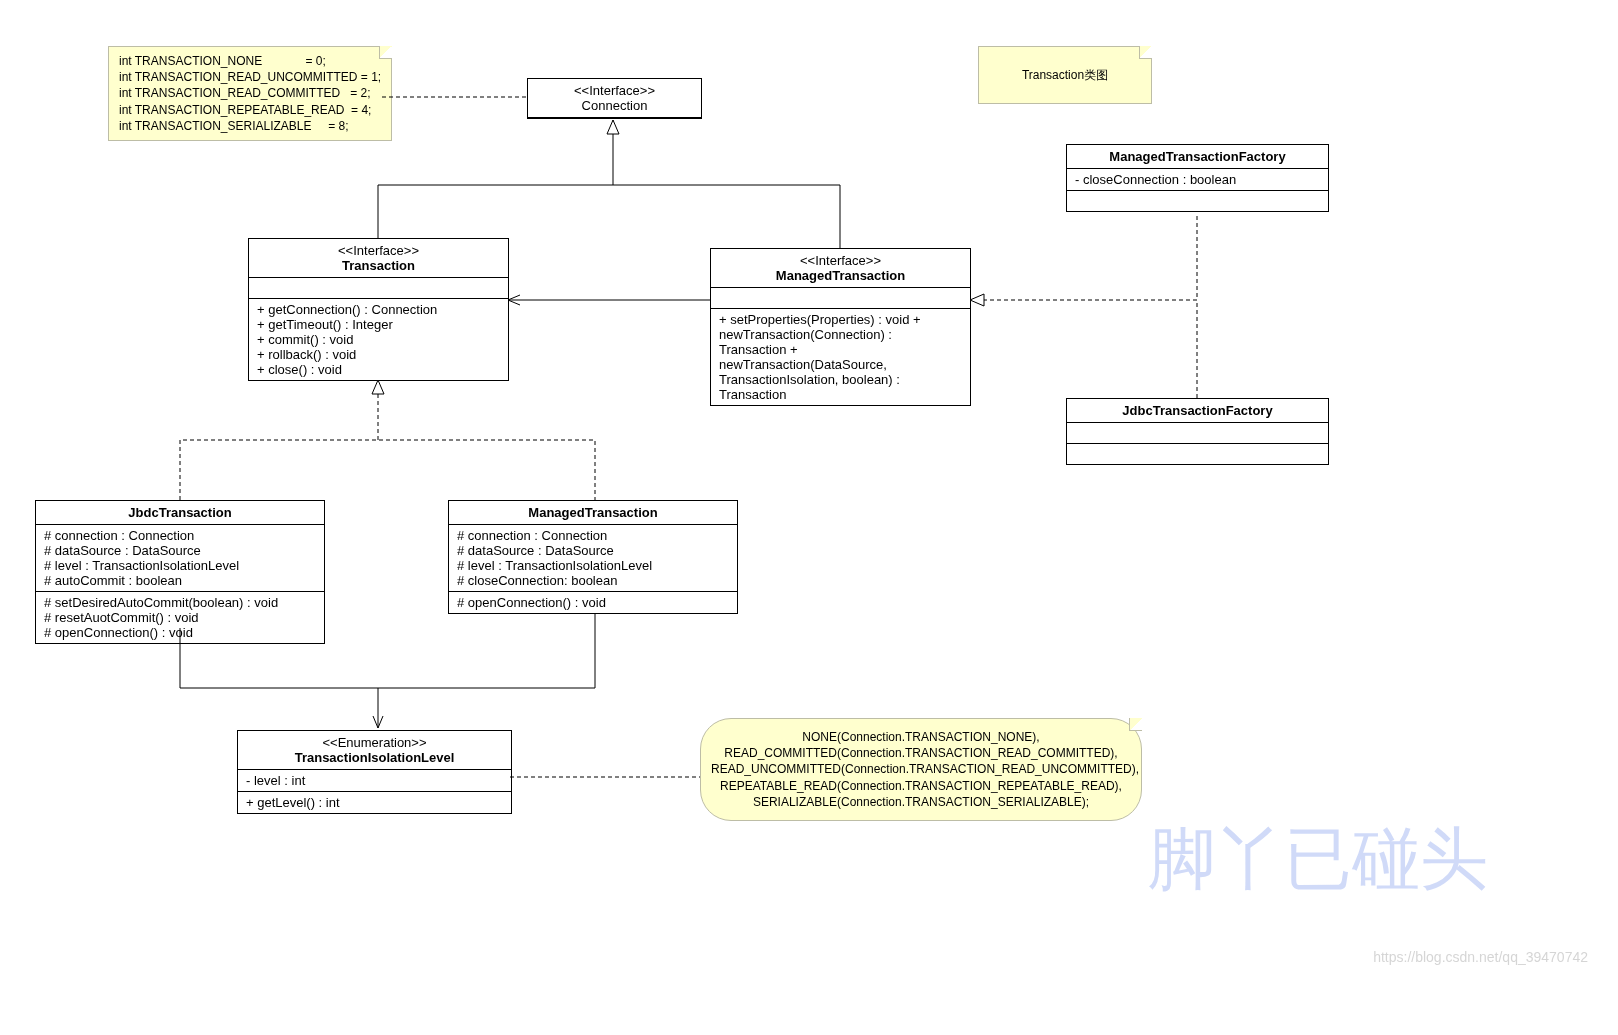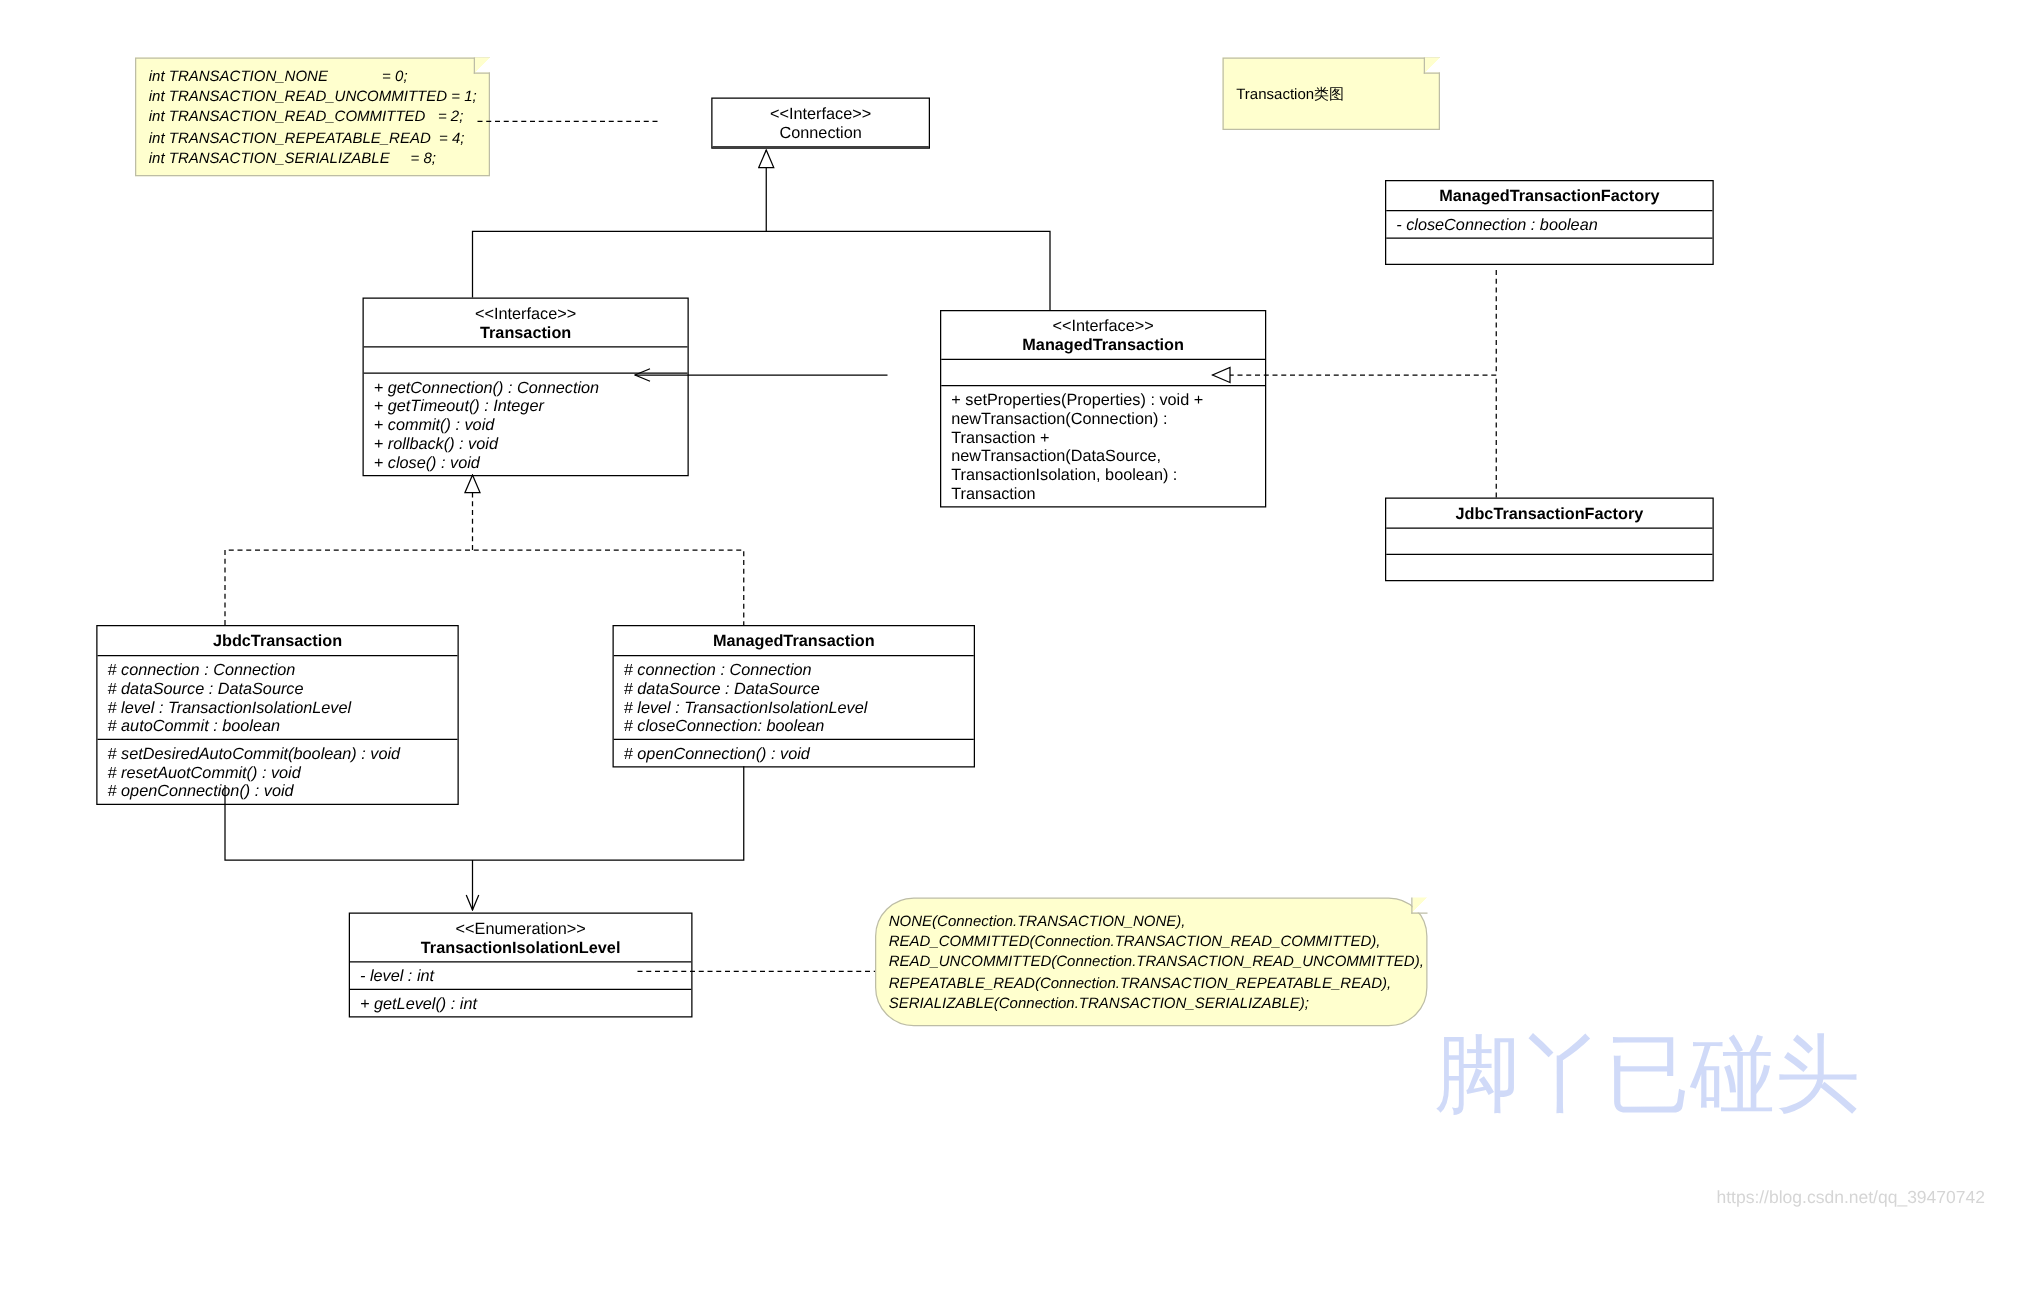--- a/index.html
+++ b/index.html
@@ -8,21 +8,20 @@
     height: 1035px;
     font-family: Arial, sans-serif;
     font-size: 13px;
     background: #fff;
     position: relative;
   }
   .box {
     position: absolute;
     border: 1px solid #000;
     background: #fff;
-    margin-left: 42px;
   }
   .box-title {
     text-align: center;
     border-bottom: 1px solid #000;
     padding: 4px 8px;
   }
   .box-title b { font-weight: bold; }
   .box-section {
     border-bottom: 1px solid #000;
     padding: 3px 8px;
@@ -58,22 +57,22 @@
     color: rgba(120,150,235,0.35);
     font-family: "SimSun", serif;
   }
   .wm2 {
     position: absolute;
     right: 30px;
     bottom: 70px;
     font-size: 14px;
     color: rgba(150,150,150,0.4);
   }
-  .center { }
-  .line { white-space: pre; font-style: italic; }
+  .center { text-align:center; }
+  .line { white-space: pre; }
 </style>
 </head>
 <body>
 
 <div class="note" style="left:108px; top:46px; width:262px;">
   <div class="line">int TRANSACTION_NONE             = 0;
 int TRANSACTION_READ_UNCOMMITTED = 1;
 int TRANSACTION_READ_COMMITTED   = 2;
 int TRANSACTION_REPEATABLE_READ  = 4;
 int TRANSACTION_SERIALIZABLE     = 8;</div>

